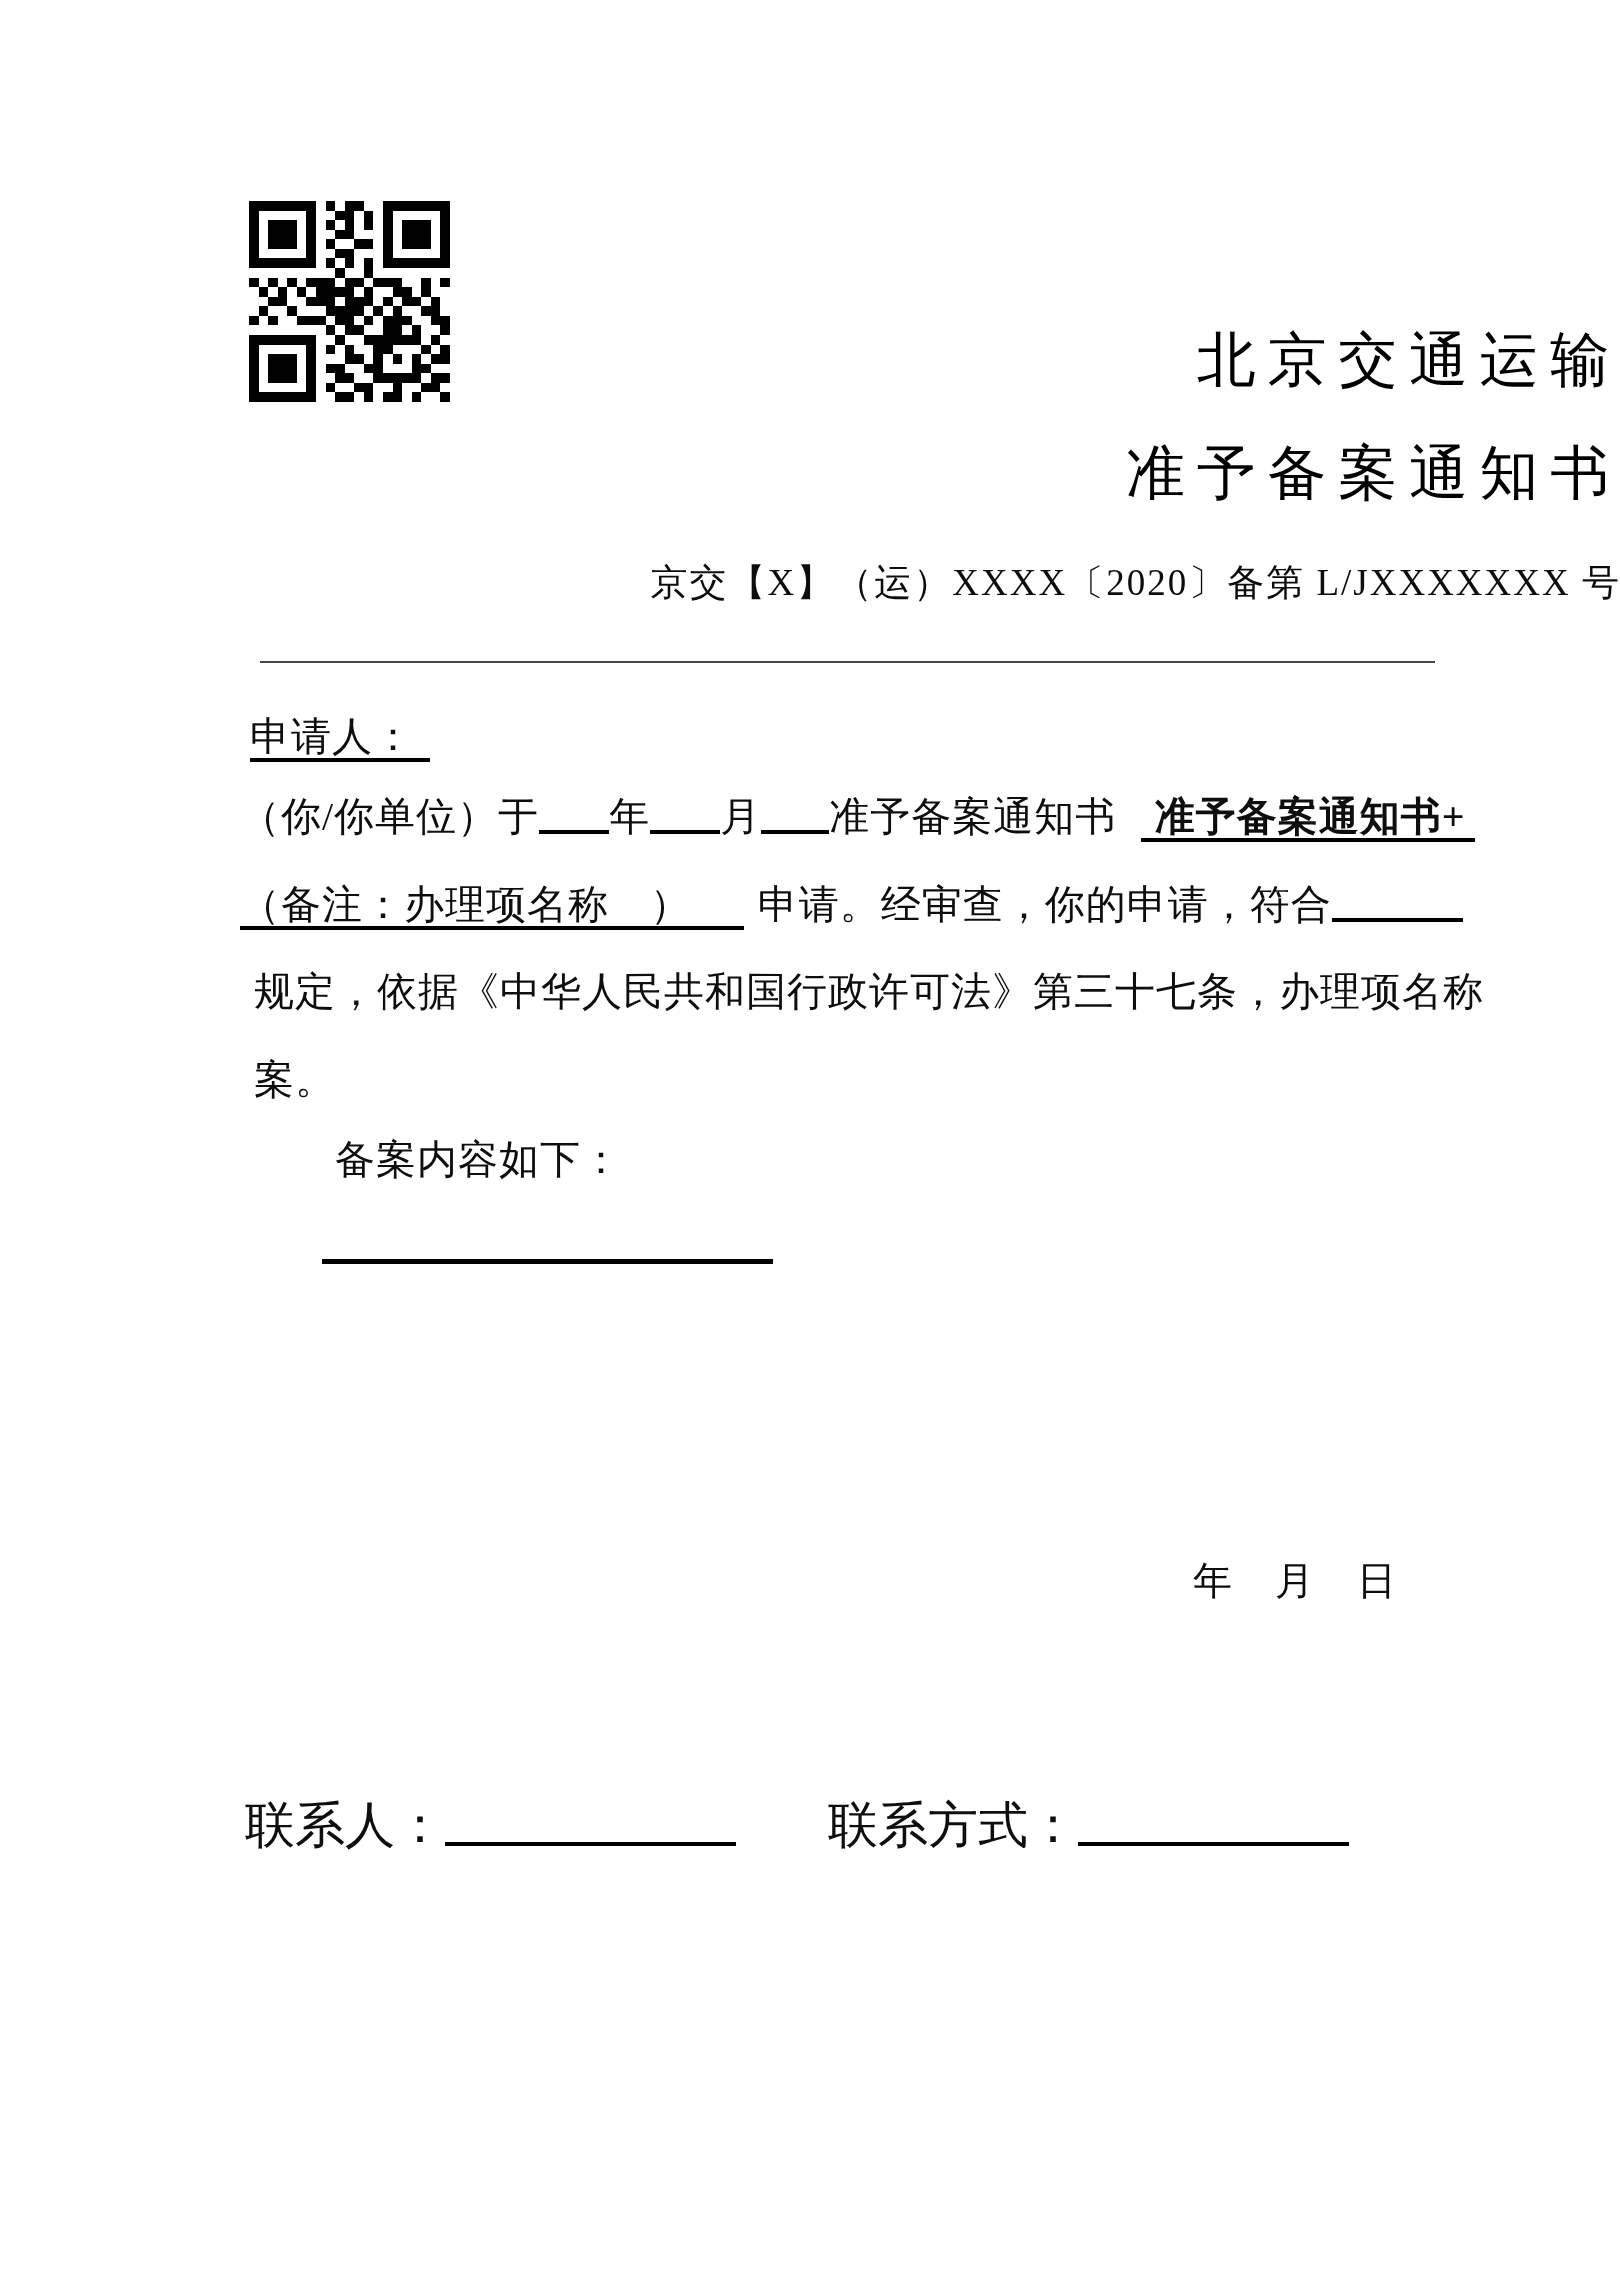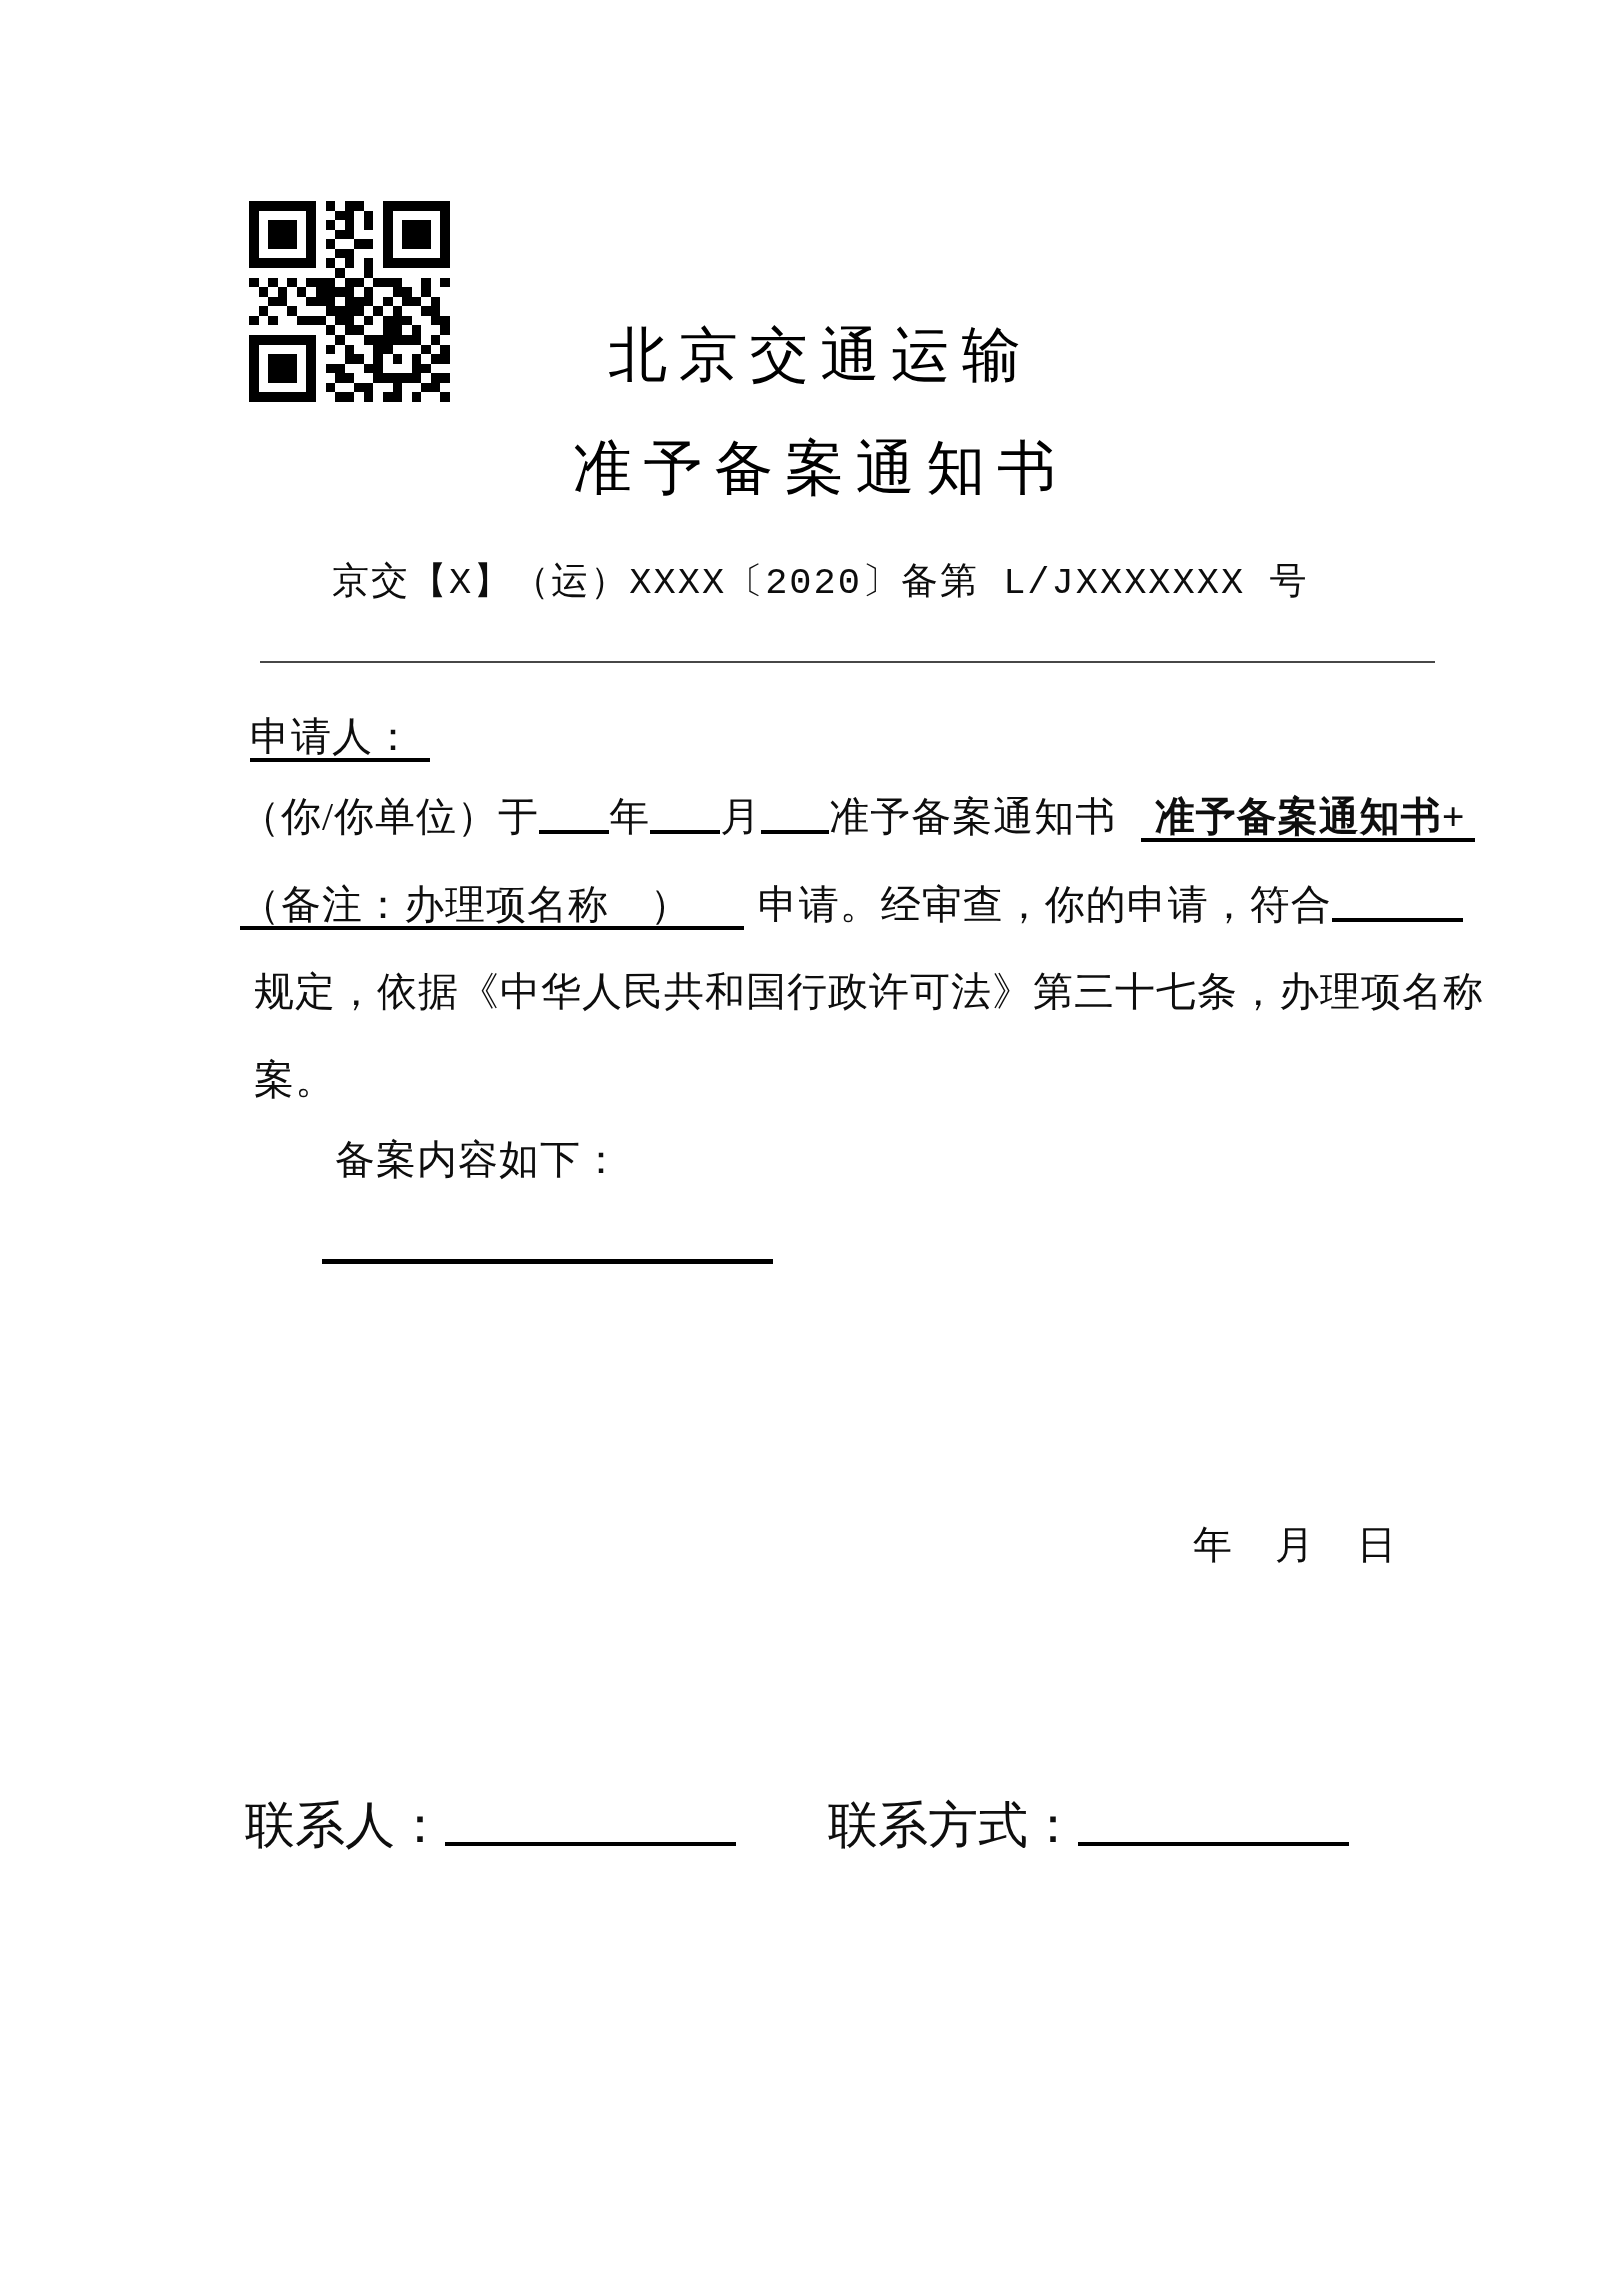--- a/index.html
+++ b/index.html
@@ -15,21 +15,21 @@
   
   .qr{
     position:absolute;left:249px;top:201px;
     width:201px;height:201px;
     display:grid;
     grid-template-rows:repeat(21,1fr);
     grid-template-columns:repeat(21,1fr);
   }
   .qr > div{background:#000;}
   
-  .header-center{position:absolute;left:19.5px;right:0;text-align:center;white-space:nowrap;font-family:Liberation Mono, monospace;}
+  .header-center{position:absolute;left:19.5px;right:0;text-align:right;white-space:nowrap;}
   .title-line{
     font-size:59px;line-height:1.1;letter-spacing:11.7px;
     font-weight:500;color:#000;
   }
   .t1{top:328px;}
   .t2{top:441px;}
   .doc-number{
     top:562px;
     font-size:37px;line-height:1.15;letter-spacing:2px;color:#0d0d0d;
   }
@@ -67,21 +67,21 @@
   
   .content-line{
     position:absolute;left:322px;top:1259px;width:451px;height:4.9px;background:#000;
   }
   
   .sig{
     position:absolute;white-space:nowrap;
     font-size:39px;line-height:1.2;color:#0d0d0d;text-align:right;
   }
   .sig1{right:219px;top:1469px;letter-spacing:1px;}
-  .sig2{right:223px;top:1522px;letter-spacing:2px;}
+  .sig2{right:223px;top:1558px;letter-spacing:2px;}
   
   .contact{
     position:absolute;left:245px;top:1794px;white-space:nowrap;
     font-size:50px;line-height:1.25;color:#0e0e0e;
   }
   .contact-method{margin-left:92px;}
 </style>
 </head>
 <body>
 

